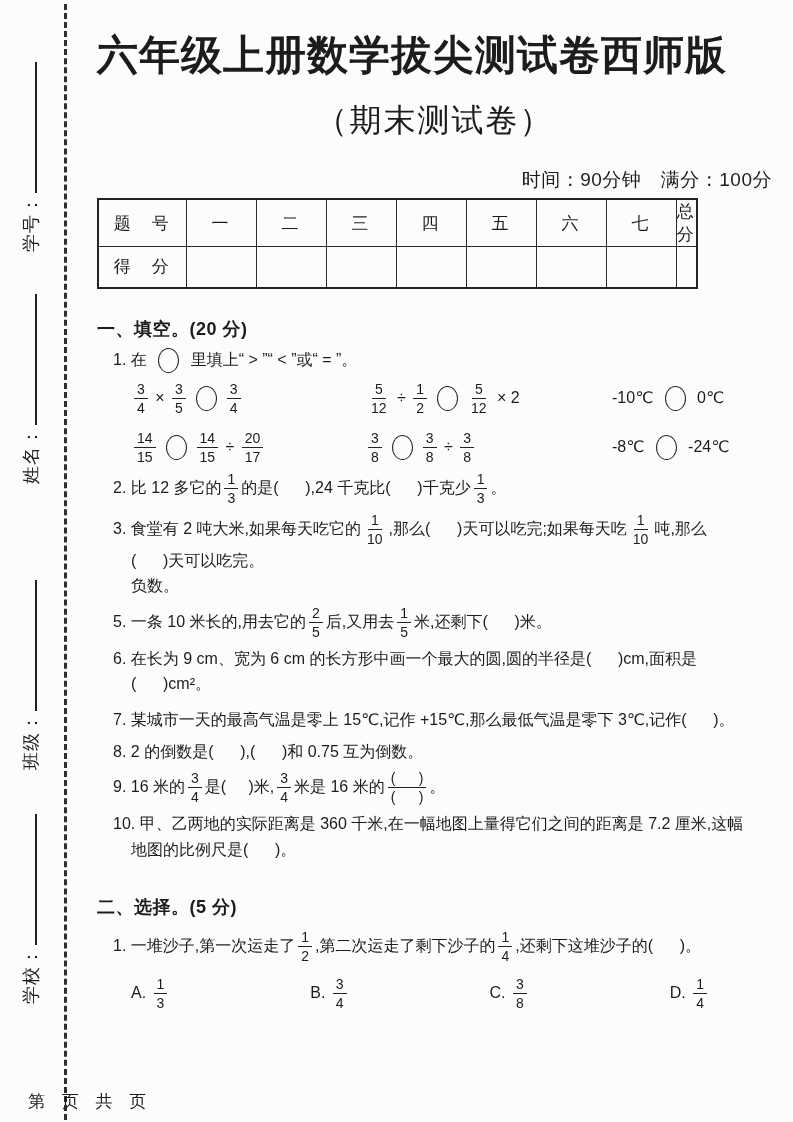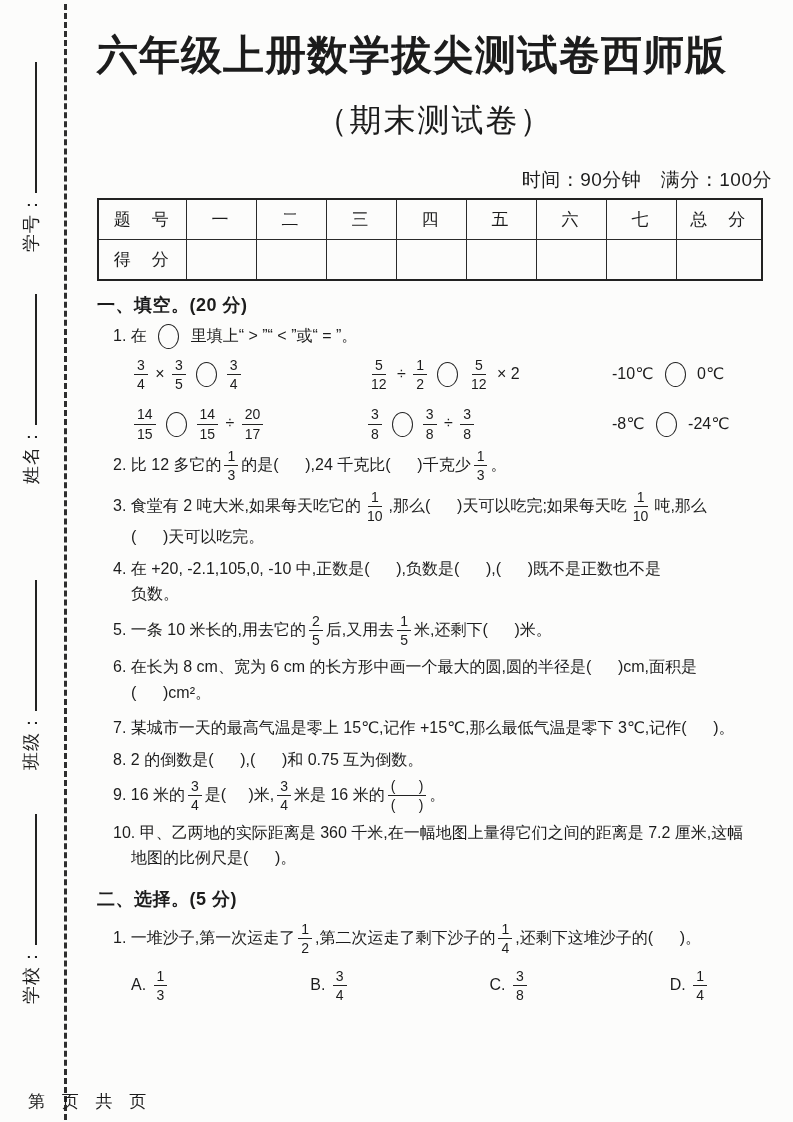--- a/index.html
+++ b/index.html
@@ -64,37 +64,37 @@
     font-size: 19px;
     margin-top: 24px;
     margin-bottom: 5px;
     letter-spacing: 0.5px;
   }
 
   
   table.score-table {
     border-collapse: collapse;
     table-layout: fixed;
-    width: 666px;
+    width: 601px;
     border: 2.5px solid #222;
   }
   table.score-table td {
     border: 1.5px solid #2a2a2a;
     height: 40px;
     text-align: center;
     font-size: 17px;
     letter-spacing: 2px;
   }
   table.score-table tr:nth-child(2) td { height: 41px; font-family: Liberation Serif, serif; }
 
   
   .section-heading {
     font-size: 18px;
     font-weight: bold;
-    margin-top: 12px;
+    margin-top: 28px;
     letter-spacing: 0.5px;
   }
   .q-line {
     font-size: 16px;
     line-height: 1.6;
     margin-top: 6px;
     padding-left: 16px;
     white-space: pre-wrap;
   }
   .q-cont { margin-top: 0; padding-left: 34px; }
@@ -227,38 +227,37 @@
     <div class="q1-cell"><span class="frac"><span class="num">14</span><span class="den">15</span></span><span class="cmp-circle"></span><span class="frac"><span class="num">14</span><span class="den">15</span></span> ÷ <span class="frac"><span class="num">20</span><span class="den">17</span></span></div>
     <div class="q1-cell"><span class="frac"><span class="num">3</span><span class="den">8</span></span><span class="cmp-circle"></span><span class="frac"><span class="num">3</span><span class="den">8</span></span> ÷ <span class="frac"><span class="num">3</span><span class="den">8</span></span></div>
     <div class="q1-cell">-8℃ <span class="cmp-circle"></span> -24℃</div>
   </div>
 
   <div class="q-line">2. 比 12 多它的<span class="frac"><span class="num">1</span><span class="den">3</span></span>的是(      ),24 千克比(      )千克少<span class="frac"><span class="num">1</span><span class="den">3</span></span>。</div>
 
   <div class="q-line">3. 食堂有 2 吨大米,如果每天吃它的<span class="frac"><span class="num">1</span><span class="den">10</span></span>,那么(      )天可以吃完;如果每天吃<span class="frac"><span class="num">1</span><span class="den">10</span></span>吨,那么</div>
   <div class="q-line q-cont">(      )天可以吃完。</div>
 
-  <div class="q-line">4. 在 +20, -2.1,105,0, -10 中,正数是(      ),负数是(      ),(      )既不是正数也不是</div>
   <div class="q-line q-cont">负数。</div>
 
   <div class="q-line">5. 一条 10 米长的,用去它的<span class="frac"><span class="num">2</span><span class="den">5</span></span>后,又用去<span class="frac"><span class="num">1</span><span class="den">5</span></span>米,还剩下(      )米。</div>
 
-  <div class="q-line">6. 在长为 8 cm、宽为 6 cm 的长方形中画一个最大的圆,圆的半径是(      )cm,面积是</div>
+  <div class="q-line">6. 在长为 9 cm、宽为 6 cm 的长方形中画一个最大的圆,圆的半径是(      )cm,面积是</div>
   <div class="q-line q-cont">(      )cm²。</div>
 
   <div class="q-line" style="margin-top:10px;">7. 某城市一天的最高气温是零上 15℃,记作 +15℃,那么最低气温是零下 3℃,记作(      )。</div>
 
   <div class="q-line">8. 2 的倒数是(      ),(      )和 0.75 互为倒数。</div>
 
   <div class="q-line">9. 16 米的<span class="frac"><span class="num">3</span><span class="den">4</span></span>是(     )米,<span class="frac"><span class="num">3</span><span class="den">4</span></span>米是 16 米的<span class="frac"><span class="num">(      )</span><span class="den">(      )</span></span>。</div>
 
   <div class="q-line">10. 甲、乙两地的实际距离是 360 千米,在一幅地图上量得它们之间的距离是 7.2 厘米,这幅</div>
   <div class="q-line q-cont">地图的比例尺是(      )。</div>
 
-  <div class="section-heading" style="margin-top:16px;">二、选择。(5 分)</div>
+  <div class="section-heading" style="margin-top:32px;">二、选择。(5 分)</div>
 
   <div class="q-line" style="margin-top:10px;">1. 一堆沙子,第一次运走了<span class="frac"><span class="num">1</span><span class="den">2</span></span>,第二次运走了剩下沙子的<span class="frac"><span class="num">1</span><span class="den">4</span></span>,还剩下这堆沙子的(      )。</div>
 
   <div class="choices-row">
     <span class="choice-item">A. <span class="frac"><span class="num">1</span><span class="den">3</span></span></span>
     <span class="choice-item">B. <span class="frac"><span class="num">3</span><span class="den">4</span></span></span>
     <span class="choice-item">C. <span class="frac"><span class="num">3</span><span class="den">8</span></span></span>
     <span class="choice-item">D. <span class="frac"><span class="num">1</span><span class="den">4</span></span></span>
   </div>
 

